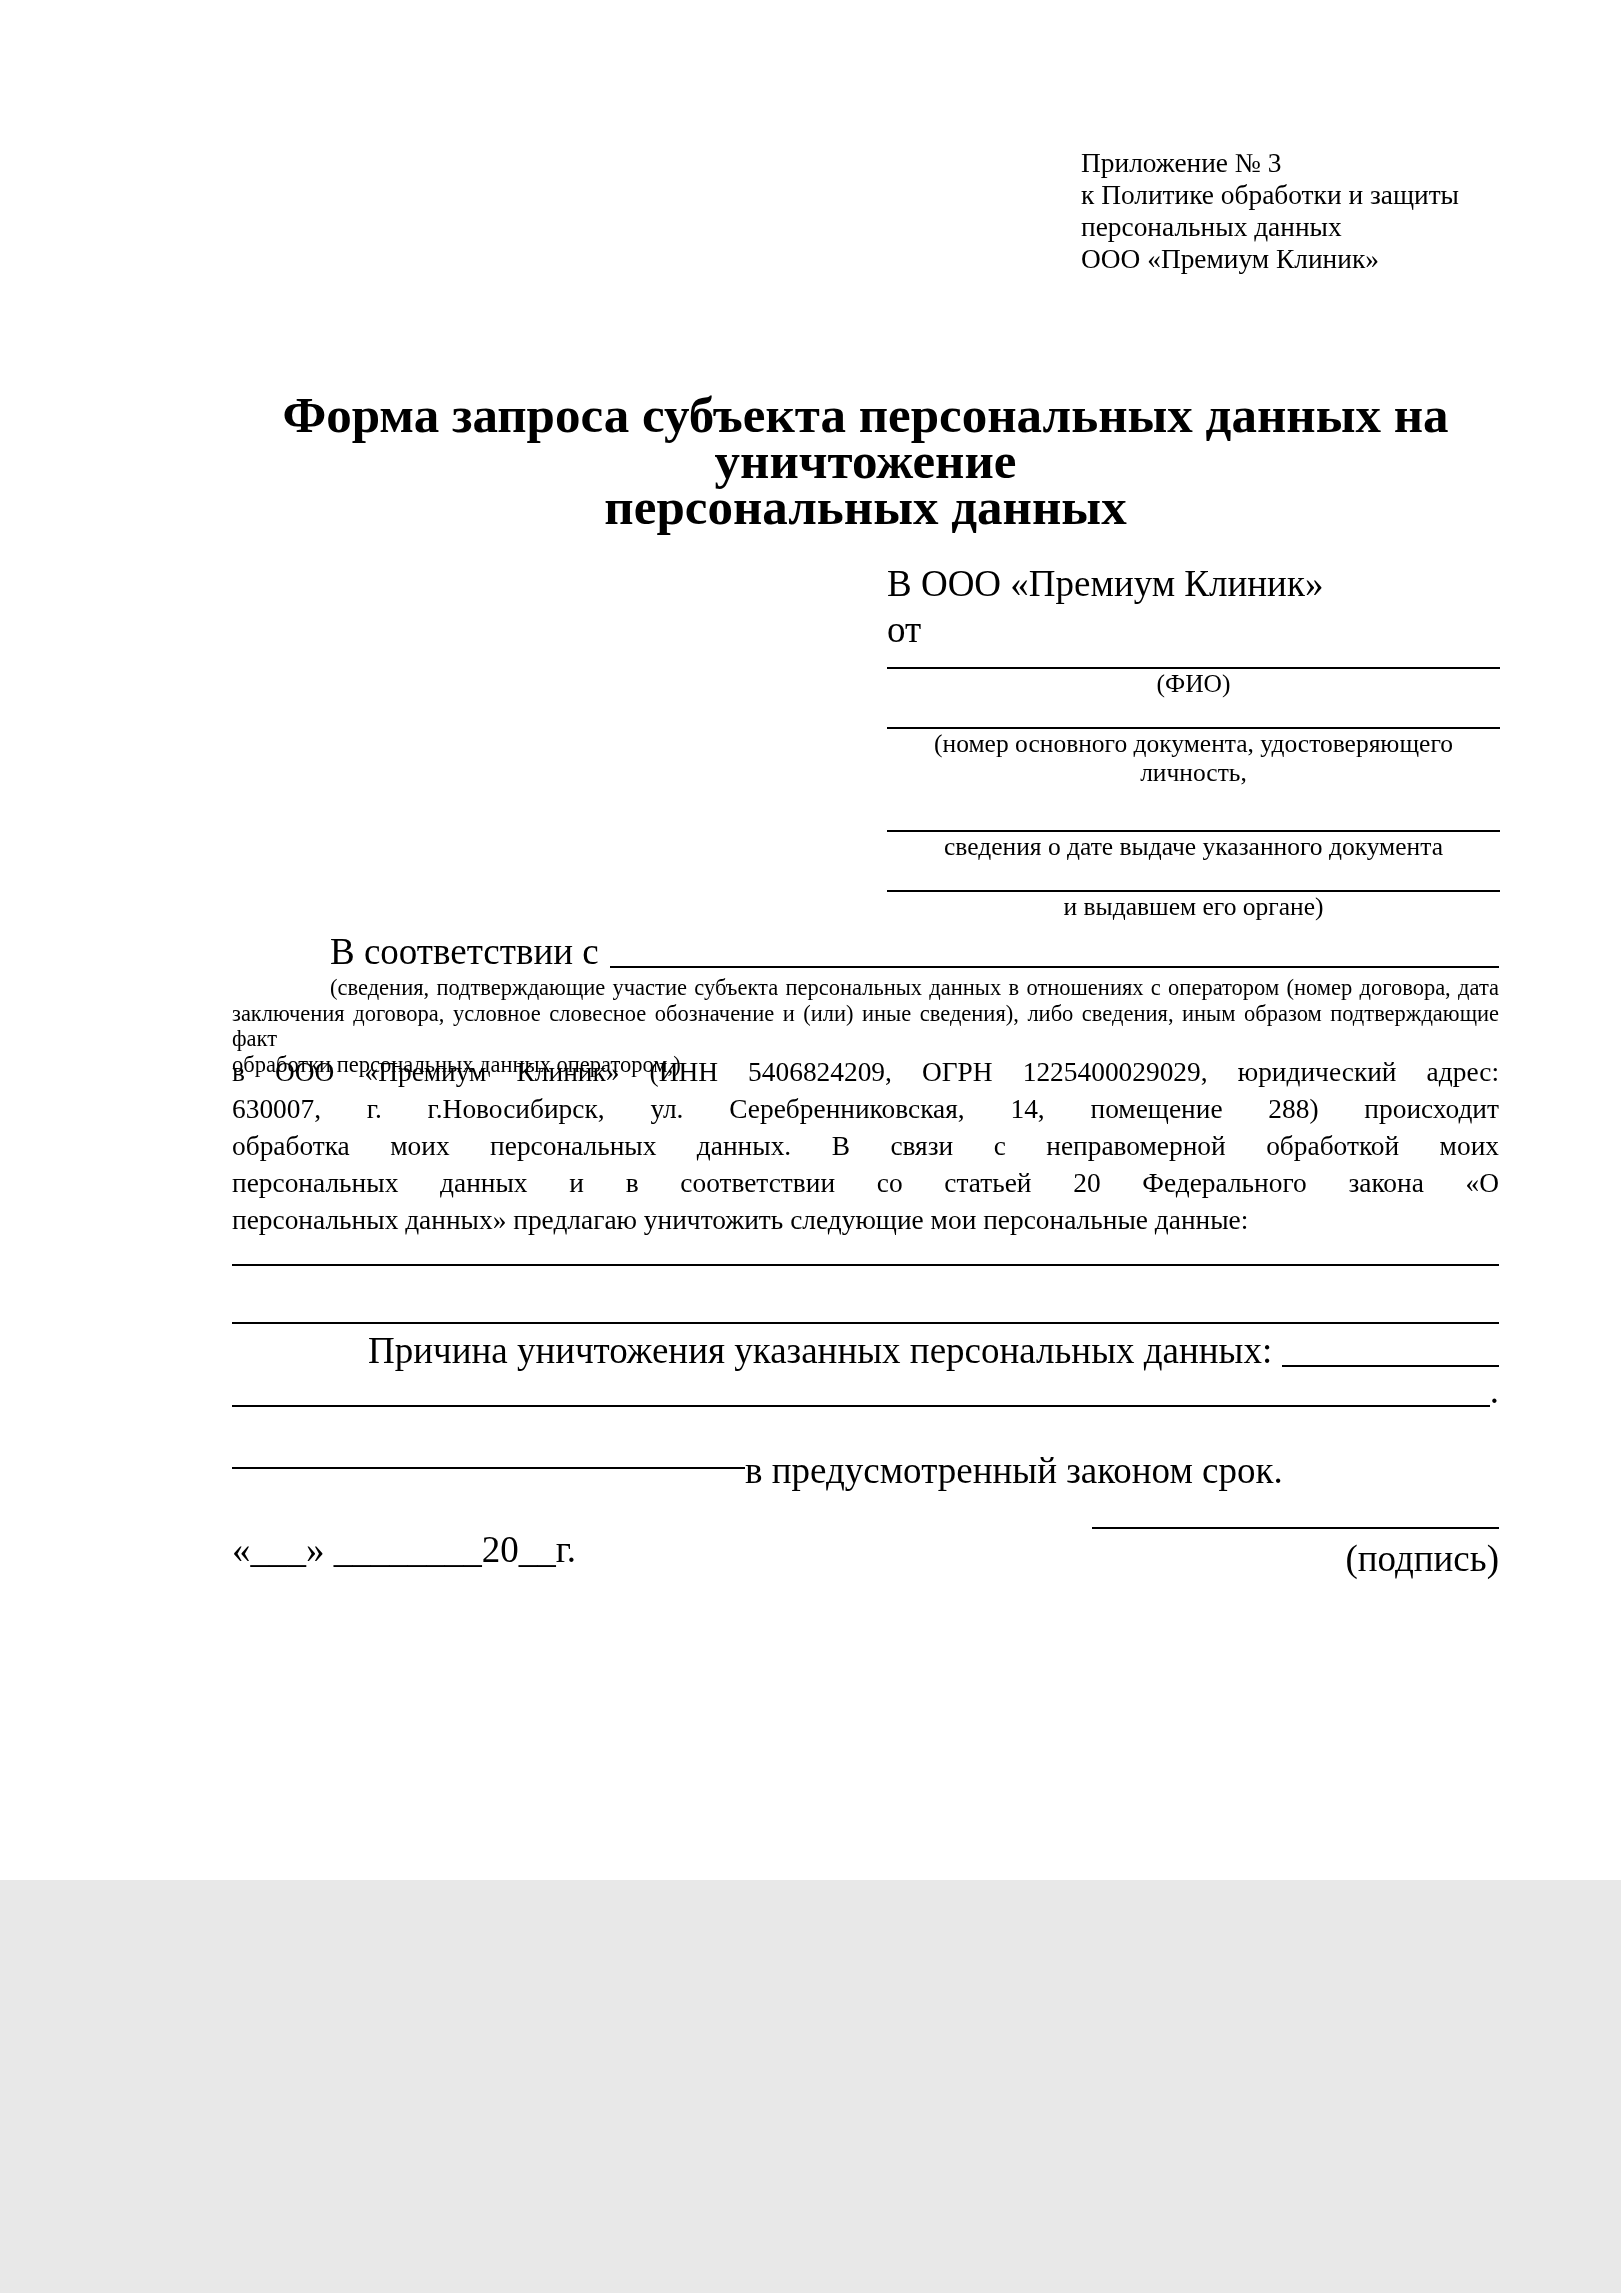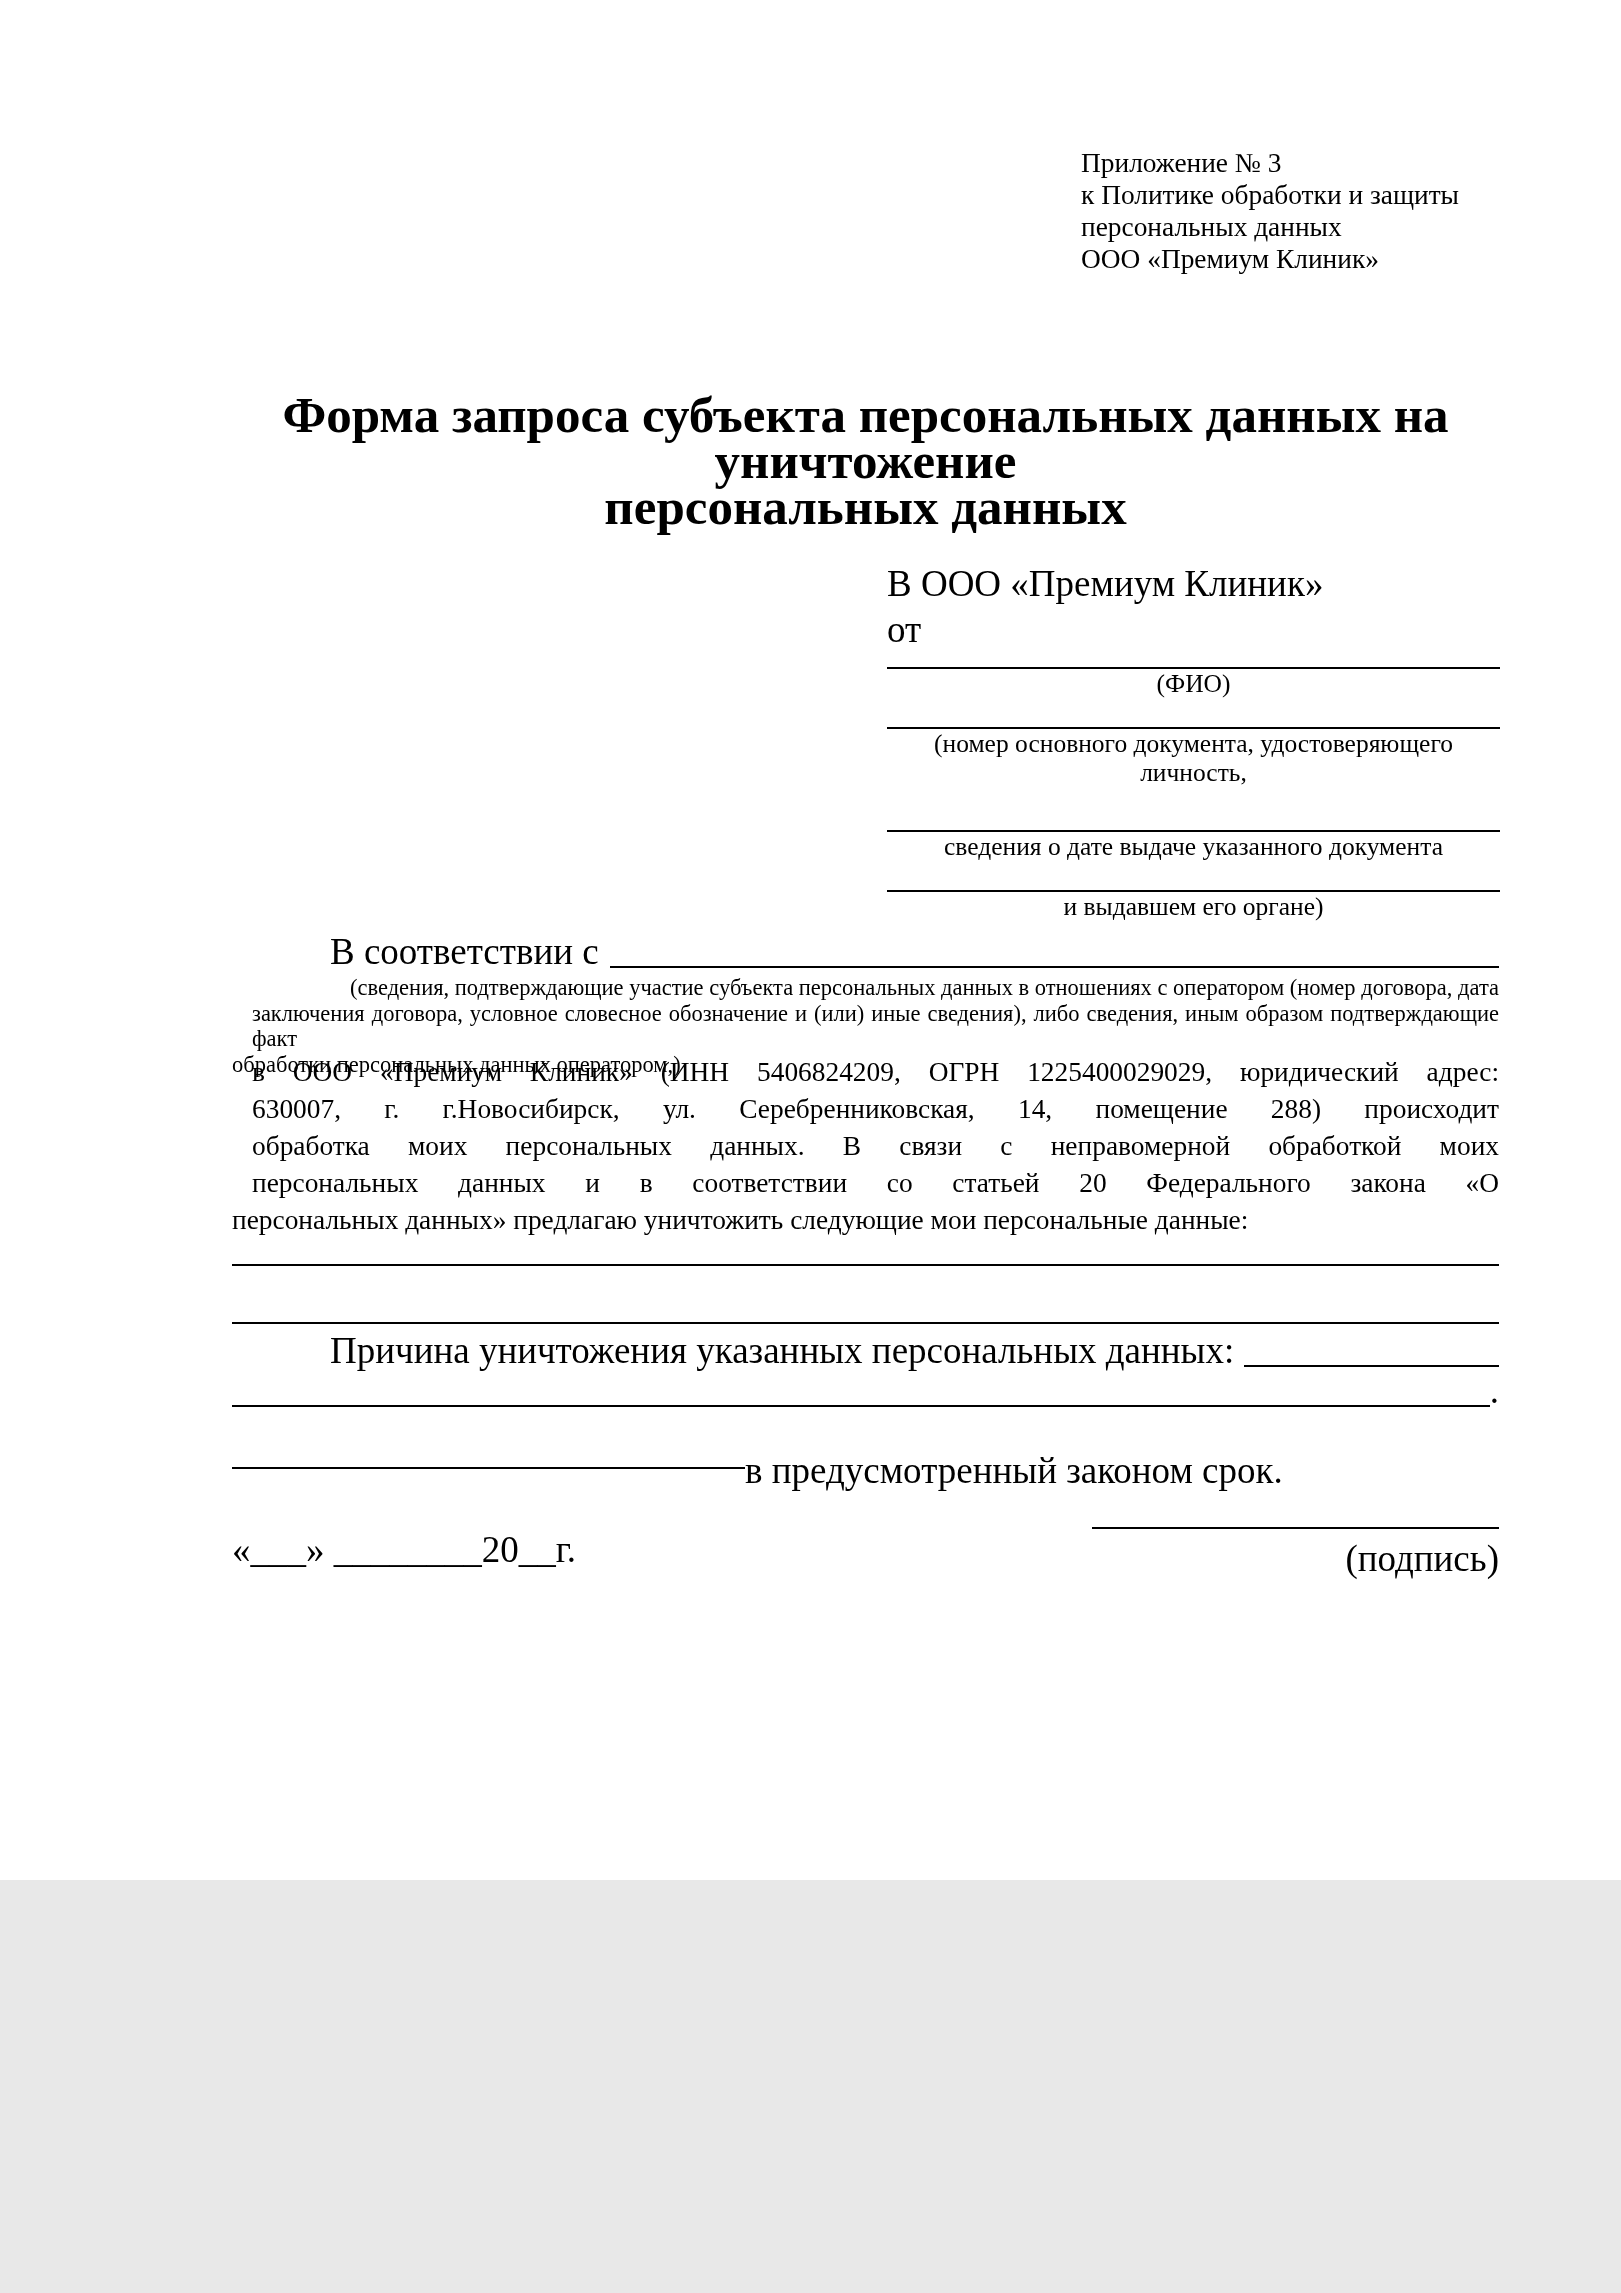--- a/index.html
+++ b/index.html
@@ -36,36 +36,36 @@
   .accord {
     left:232px; right:122px; top:929px;
     font-size:37px; line-height:46px;
     display:flex; align-items:stretch; padding-left:98px;
   }
   .fill { flex:1; border-bottom:2.9px solid #000; margin-bottom:6.9px; }
 
   
   .note { left:232px; width:1267px; top:975px; font-size:22.5px; line-height:25.5px; }
   .note .indent { text-indent:98px; }
-  .jl { text-align:justify; text-align-last:justify;margin-left:20px; }
+  .jl { text-align:justify; text-align-last:justify; }
 
   
   .mainp { left:232px; width:1267px; top:1054px; font-size:27.4px; line-height:37px; }
 
   
   .blankline1 { left:232px; width:1267px; top:1264px; }
   .blankline2 { left:232px; width:1267px; top:1322px; }
 
   
   .reason {
     left:232px; right:122px; top:1328px;
     font-size:37px; line-height:46px;
     display:flex; padding-left:98px;
   }
-  .reason .lbl { white-space:nowrap; }
+  .reason .lbl { white-space:nowrap;margin-left:38px; }
 
   
   .linedot {
     left:232px; right:122px; top:1368px;
     font-size:37px; line-height:46px; display:flex;
   }
 
   
   .response {
     left:232px; width:1267px; top:1404px;

